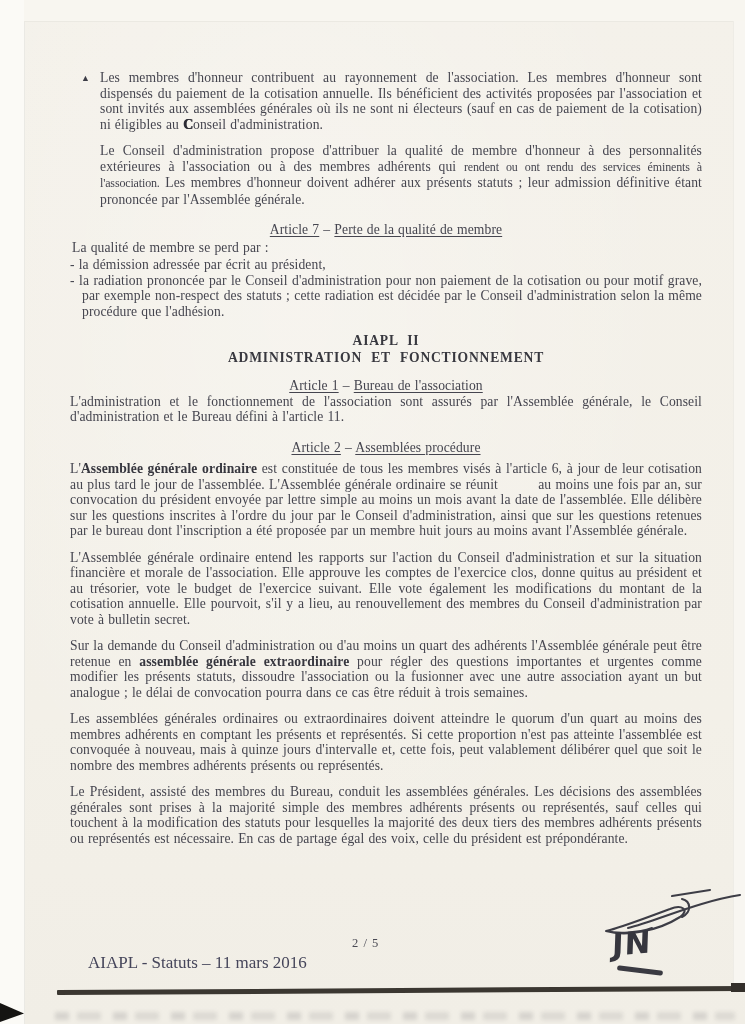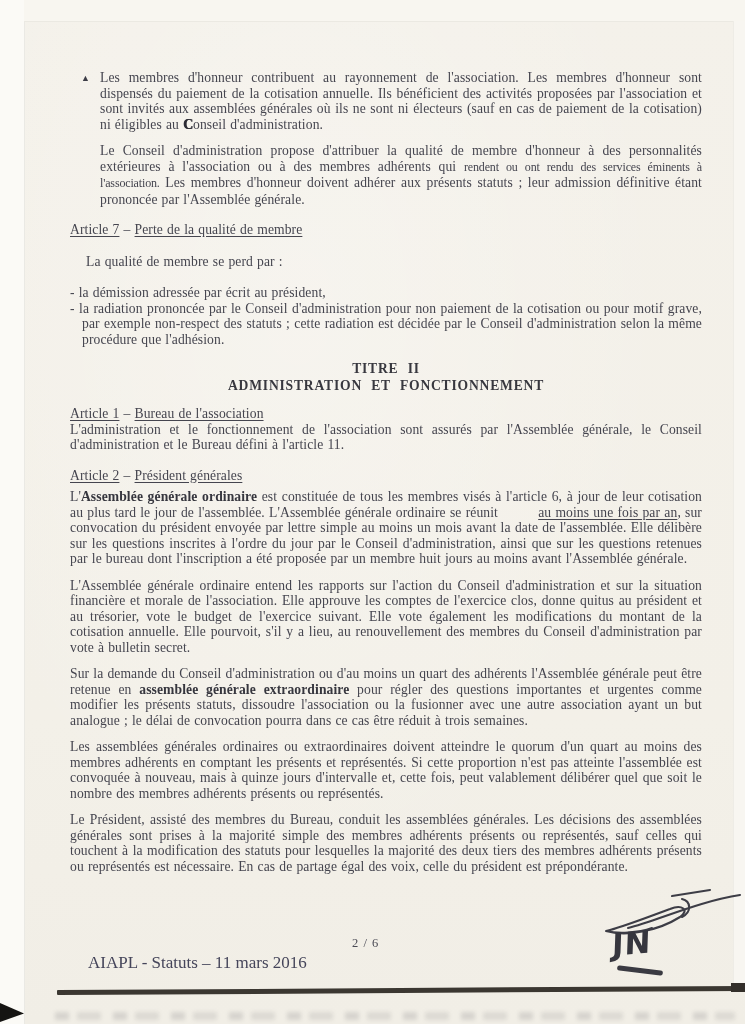--- a/index.html
+++ b/index.html
@@ -35,28 +35,28 @@
 
   
   .body-text{
     position:absolute;left:70px;top:70px;width:632px;
     font-size:13.6px;line-height:15.5px;color:#45454f;
     text-align:justify;letter-spacing:.1px;word-spacing:.6px;
   }
   p{margin:0 0 11px 0;}
   .indent{margin-left:30px;position:relative;}
   .bullet-marker{position:absolute;left:-19px;top:1px;font-size:9px;color:#3c3c46;}
-  .heading{margin:4px 0 0 0;text-align:left;}
+  .heading{margin:4px 0 0 0;text-align:center;}
   .heading .u{text-decoration:underline;text-underline-offset:2px;}
-  .list{margin:16px;}
+  .list{margin:2px;}
   .list-item{padding-left:12px;text-indent:-12px;margin:0;}
   .titre{ text-align:center;font-weight:bold;color:#38383f;
     margin:13px 0 12px 0;line-height:17px;letter-spacing:.8px;word-spacing:5px;}
   .b{font-weight:bold;color:#36363e;}
-  .ul{text-decoration:underline;text-underline-offset:2px;margin-left:36px;}
+  .ul{text-underline-offset:2px;margin-left:36px;}
   .small-insert{font-size:12px;letter-spacing:-.15px;}
   .corr{font-weight:bold;color:#2c2c34;text-shadow:.6px 0 0 #2c2c34;}
   .sp-before{margin-top:15px;}
 
   
   .page-number{position:absolute;left:352px;top:936px;font-size:12.5px;
     color:#4a4a54;letter-spacing:1px;}
   .doc-ref{position:absolute;left:88px;top:953px;font-size:17px;color:#45455a;}
 
   
@@ -86,49 +86,49 @@
     </p>
 
     <p class="heading sp-before">
       <span class="u">Article 7</span><span> – </span><span class="u">Perte de la qualité de membre</span>
     </p>
     <p class="list">La qualité de membre se perd par :</p>
     <p class="list list-item">- la démission adressée par écrit au président,</p>
     <p class="list list-item">- la radiation prononcée par le Conseil d'administration pour non paiement de la cotisation ou pour motif grave, par exemple non-respect des statuts ; cette radiation est décidée par le Conseil d'administration selon la même procédure que l'adhésion.</p>
 
     <div class="titre">
-      <div>TITRE II</div>
+      <div>AIAPL II</div>
       <div>ADMINISTRATION ET FONCTIONNEMENT</div>
     </div>
 
     <p class="heading">
       <span class="u">Article 1</span><span> – </span><span class="u">Bureau de l'association</span>
     </p>
     <p>L'administration et le fonctionnement de l'association sont assurés par l'Assemblée générale, le Conseil d'administration et le Bureau défini à l'article 11.</p>
 
     <p class="heading sp-before" style="margin-bottom:6px">
-      <span class="u">Article 2</span><span> – </span><span class="u">Président générales</span>
+      <span class="u">Article 2</span><span> – </span><span class="u">Assemblées procédure</span>
     </p>
 
     <p>
       <span>L'</span><span class="b">Assemblée générale ordinaire</span><span> est constituée de tous les membres visés à l'article 6, à jour de leur cotisation au plus tard le jour de l'assemblée. L'Assemblée générale ordinaire se réunit </span><span class="ul">au moins une fois par an</span><span>, sur convocation du président envoyée par lettre simple au moins un mois avant la date de l'assemblée. Elle délibère sur les questions inscrites à l'ordre du jour par le Conseil d'administration, ainsi que sur les questions retenues par le bureau dont l'inscription a été proposée par un membre huit jours au moins avant l'Assemblée générale.</span>
     </p>
 
     <p>L'Assemblée générale ordinaire entend les rapports sur l'action du Conseil d'administration et sur la situation financière et morale de l'association. Elle approuve les comptes de l'exercice clos, donne quitus au président et au trésorier, vote le budget de l'exercice suivant. Elle vote également les modifications du montant de la cotisation annuelle. Elle pourvoit, s'il y a lieu, au renouvellement des membres du Conseil d'administration par vote à bulletin secret.</p>
 
     <p>
       <span>Sur la demande du Conseil d'administration ou d'au moins un quart des adhérents l'Assemblée générale peut être retenue en </span><span class="b">assemblée générale extraordinaire</span><span> pour régler des questions importantes et urgentes comme modifier les présents statuts, dissoudre l'association ou la fusionner avec une autre association ayant un but analogue ; le délai de convocation pourra dans ce cas être réduit à trois semaines.</span>
     </p>
 
     <p>Les assemblées générales ordinaires ou extraordinaires doivent atteindre le quorum d'un quart au moins des membres adhérents en comptant les présents et représentés. Si cette proportion n'est pas atteinte l'assemblée est convoquée à nouveau, mais à quinze jours d'intervalle et, cette fois, peut valablement délibérer quel que soit le nombre des membres adhérents présents ou représentés.</p>
 
     <p>Le Président, assisté des membres du Bureau, conduit les assemblées générales. Les décisions des assemblées générales sont prises à la majorité simple des membres adhérents présents ou représentés, sauf celles qui touchent à la modification des statuts pour lesquelles la majorité des deux tiers des membres adhérents présents ou représentés est nécessaire. En cas de partage égal des voix, celle du président est prépondérante.</p>
   </div>
 
-  <div class="page-number">2 / 6</div>
+  <div class="page-number">2 / 5</div>
   <div class="doc-ref">AIAPL - Statuts – 11 mars 2016</div>
 
   <svg class="paraph-svg" width="148" height="58" viewBox="0 0 148 58">
     <g fill="none" stroke="#3d3d46" stroke-width="2.1" stroke-linecap="round">
       <path d="M30,44 C 58,37 102,17 142,11"></path>
       <path d="M8,47 C 28,53 60,47 82,33 C 92,26 84,20 72,25 C 50,33 22,44 8,47 C 20,50 40,49 54,44"></path>
       <path d="M84,15 C 93,17 94,28 84,33"></path>
       <path d="M74,12 L 112,6"></path>
     </g>
   </svg>

